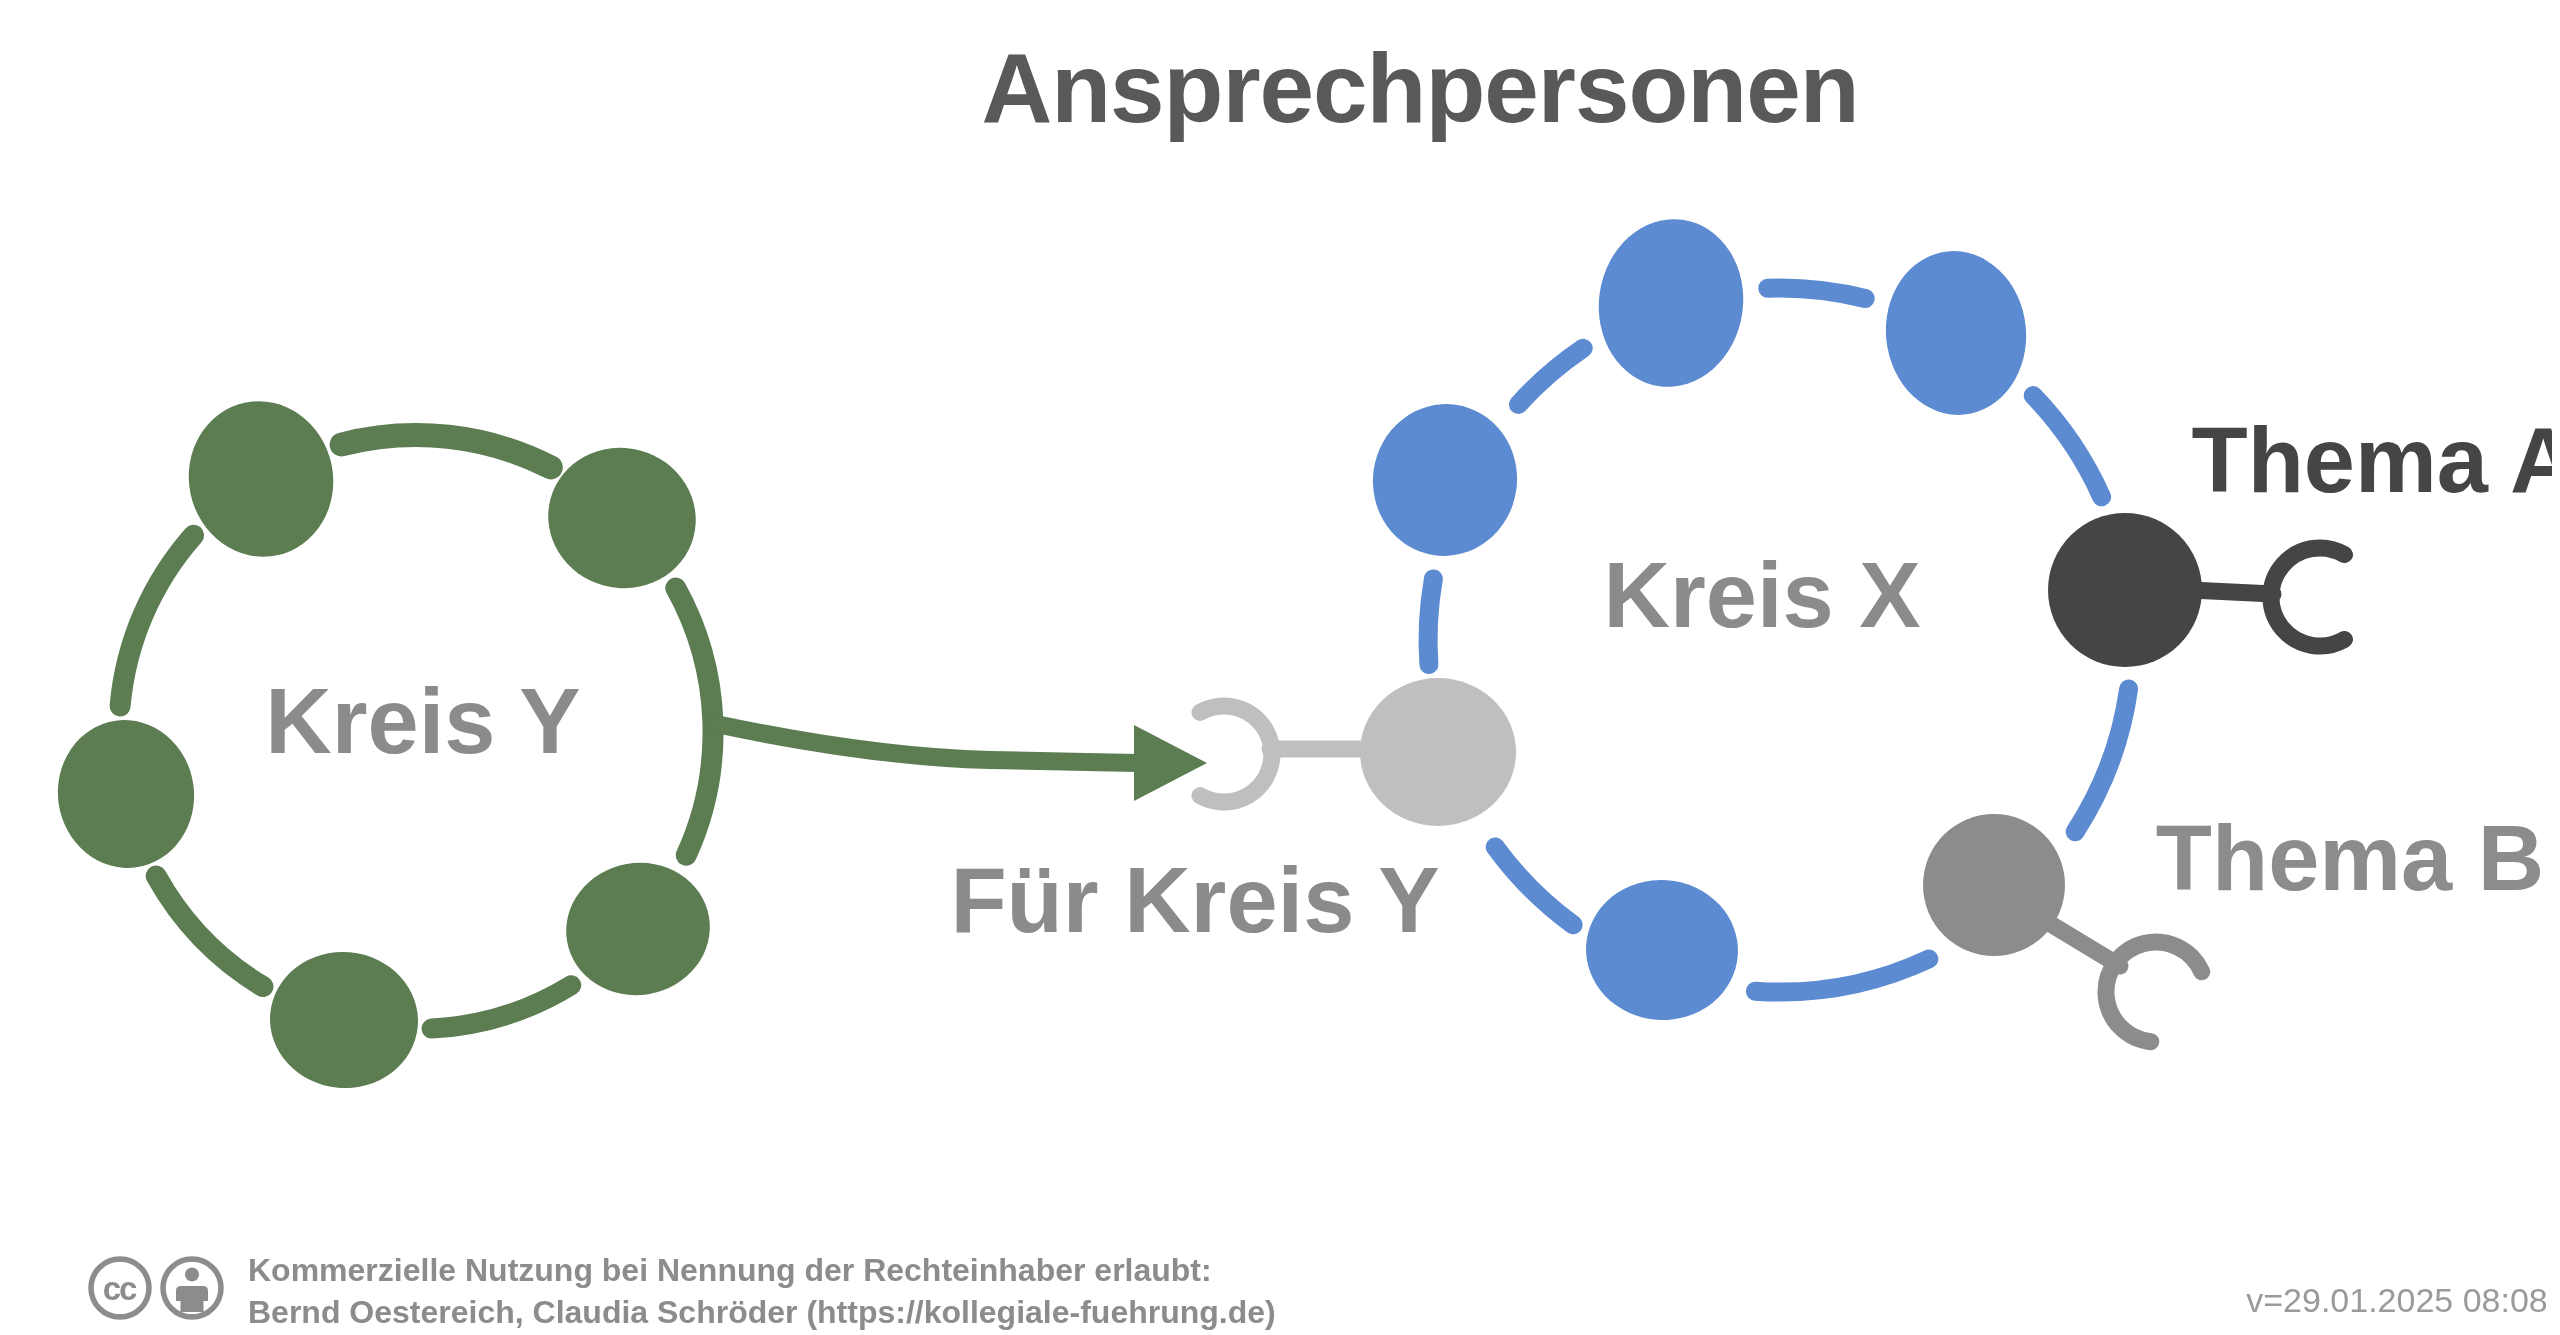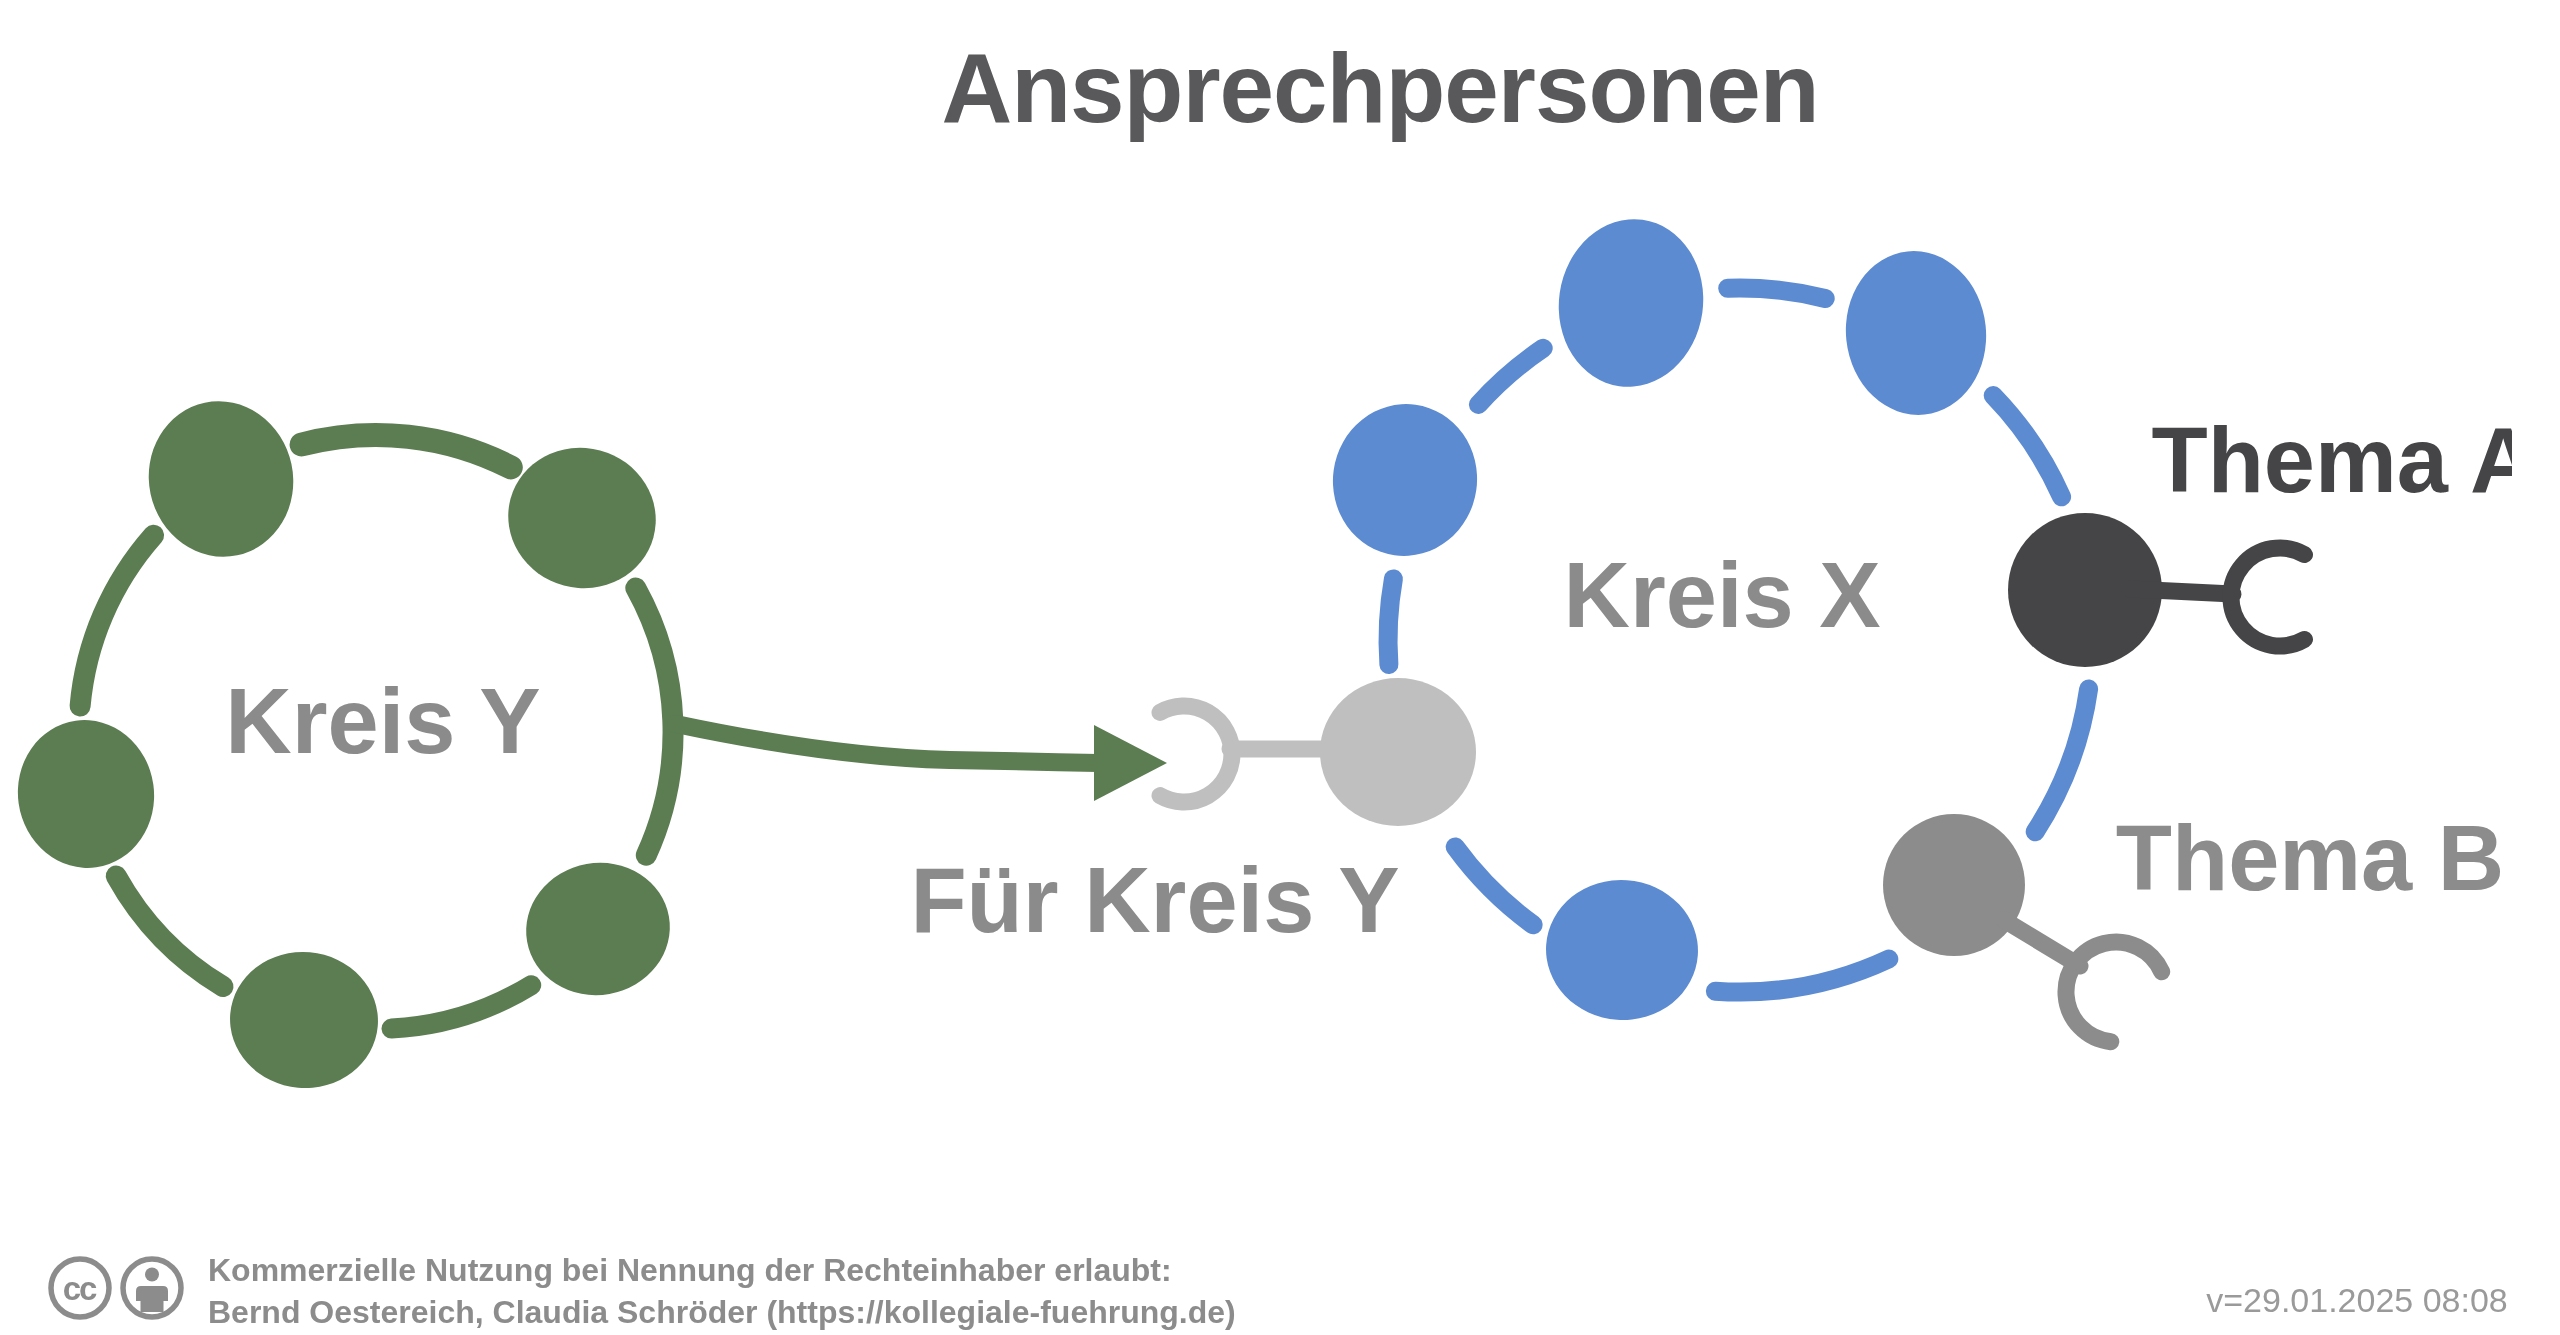--- a/index.html
+++ b/index.html
@@ -7,20 +7,21 @@
     padding: 0;
     background: #ffffff;
   }
   .canvas {
     position: relative;
     width: 2512px;
     height: 1335px;
     background: #ffffff;
     overflow: hidden;
     font-family: "Liberation Sans", sans-serif;
+    padding-left: 40px;
   }
   svg { display: block; }
   text {
     font-family: "Liberation Sans", "DejaVu Sans", sans-serif;
   }
   .big-label   { font-weight: bold; font-size: 92px; }
   .title-label { font-weight: bold; font-size: 98px; letter-spacing: -1px; }
   .license-txt { font-weight: bold; font-size: 32px; }
   .cc-glyph    { font-weight: bold; font-size: 33px; letter-spacing: -2px; }
   .stamp       { font-weight: normal; font-size: 34px; }

